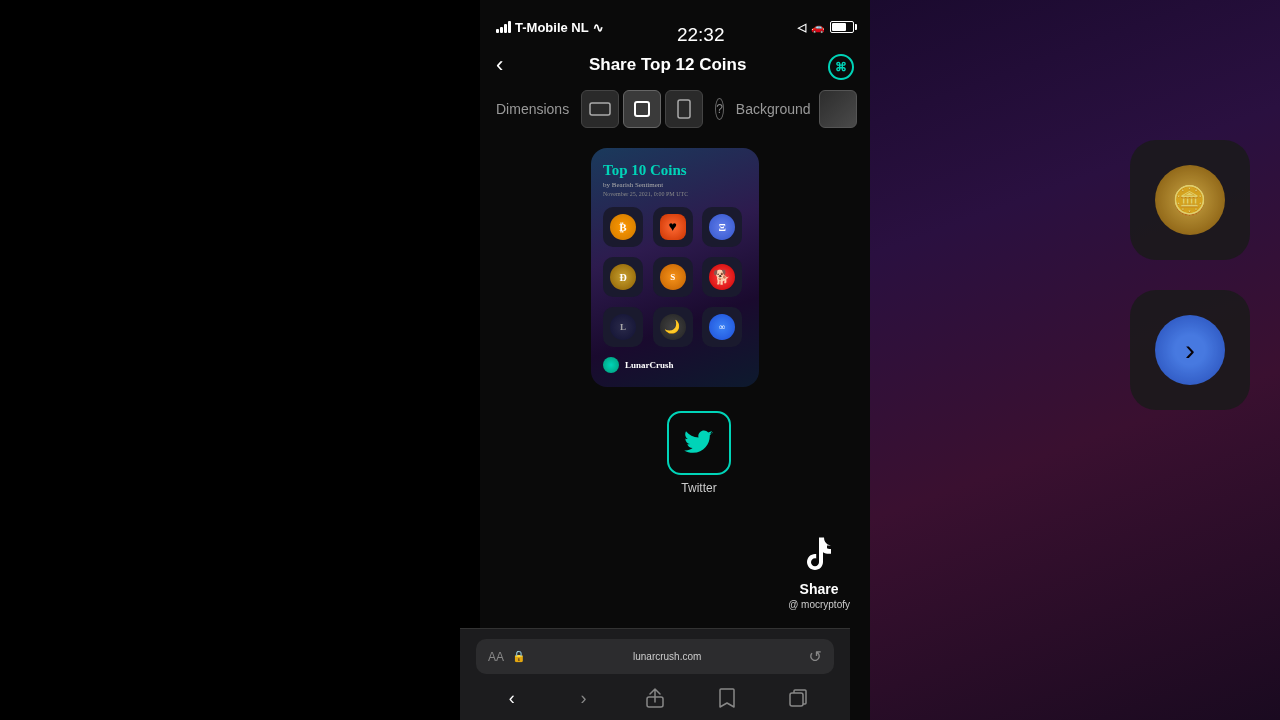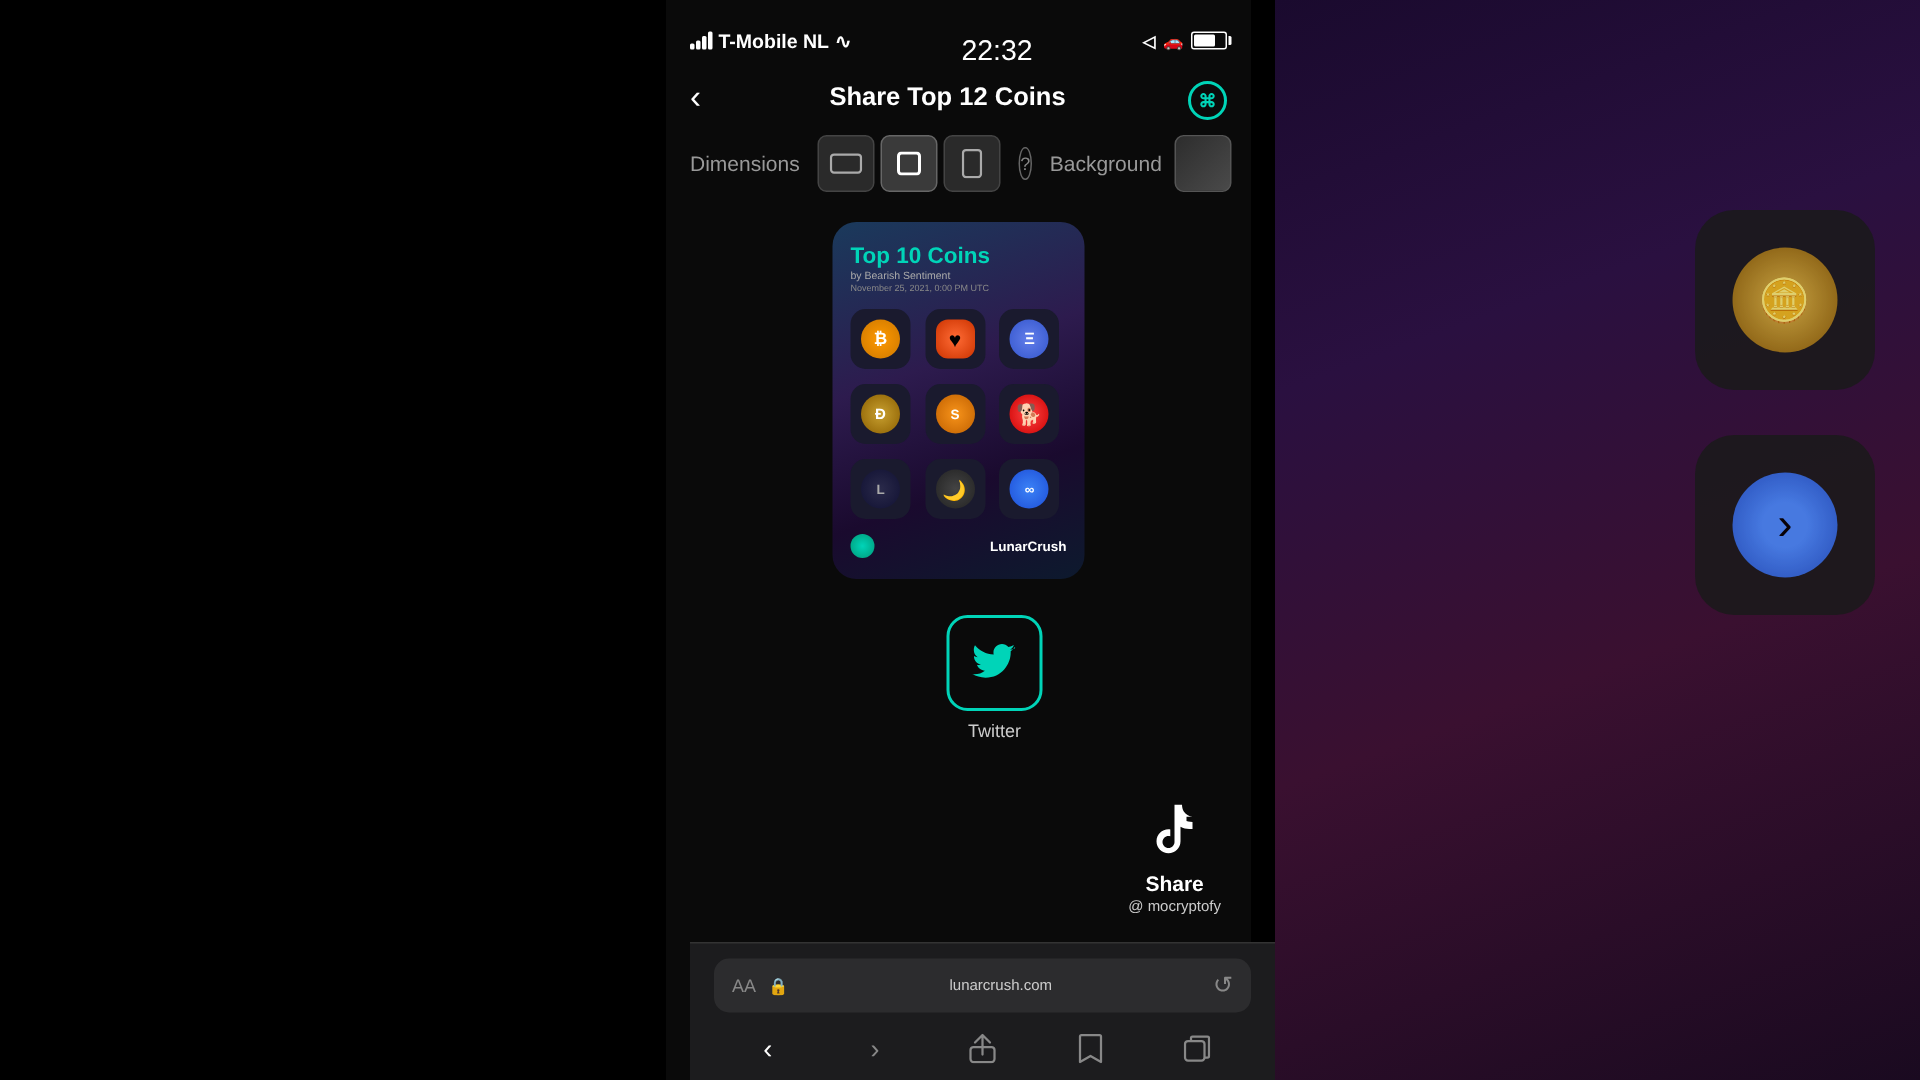--- a/index.html
+++ b/index.html
@@ -8,21 +8,21 @@
       height: 720px;
       background: #000;
       font-family: -apple-system, BlinkMacSystemFont, 'Helvetica Neue', Arial, sans-serif;
       overflow: hidden;
       position: relative;
     }
 
     
     .phone-content {
       position: absolute;
-      left: 444px;
+      left: 480px;
       top: 0;
       width: 390px;
       height: 720px;
       background: #0a0a0a;
       z-index: 1;
       display: flex;
       flex-direction: column;
       align-items: center;
     }
 
@@ -201,20 +201,21 @@
     }
 
     
     .preview-card {
       width: 168px;
       border-radius: 16px;
       overflow: hidden;
       background: linear-gradient(160deg, #1a3a5c 0%, #2d1b4e 40%, #1a0a2e 70%, #0d1a2e 100%);
       margin: 8px 0 16px;
       position: relative;
+      font-family: Liberation Serif, serif;
     }
 
     .card-inner {
       padding: 14px 12px;
     }
 
     .card-title {
       font-size: 15px;
       font-weight: 700;
       color: #00d4b8;
@@ -251,21 +252,20 @@
       font-size: 18px;
       position: relative;
       overflow: hidden;
     }
 
     .card-footer {
       display: flex;
       align-items: center;
       gap: 6px;
       margin-top: 4px;
-      justify-content: space-between;
     }
 
     .lc-logo-small {
       width: 16px;
       height: 16px;
       border-radius: 50%;
       background: #00d4b8;
     }
 
     .lc-text {

